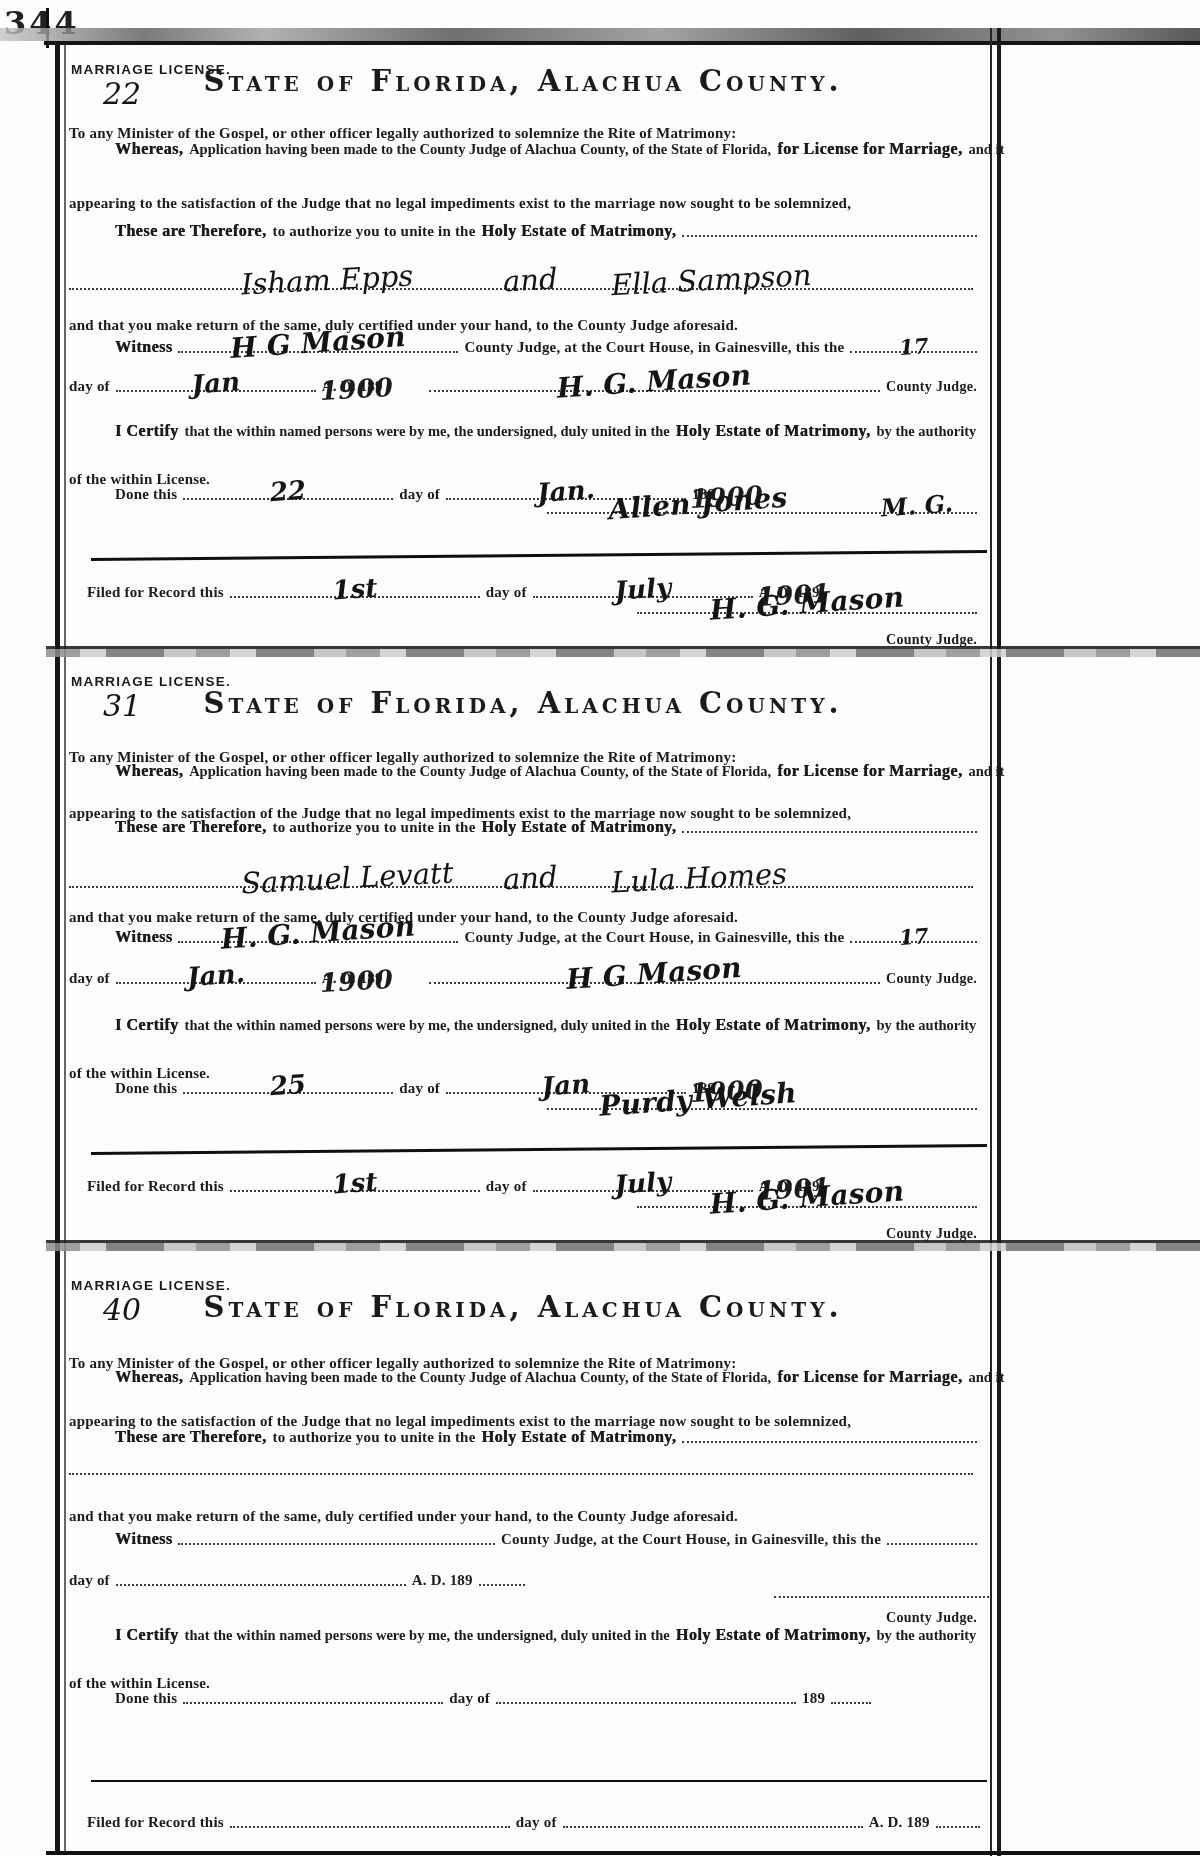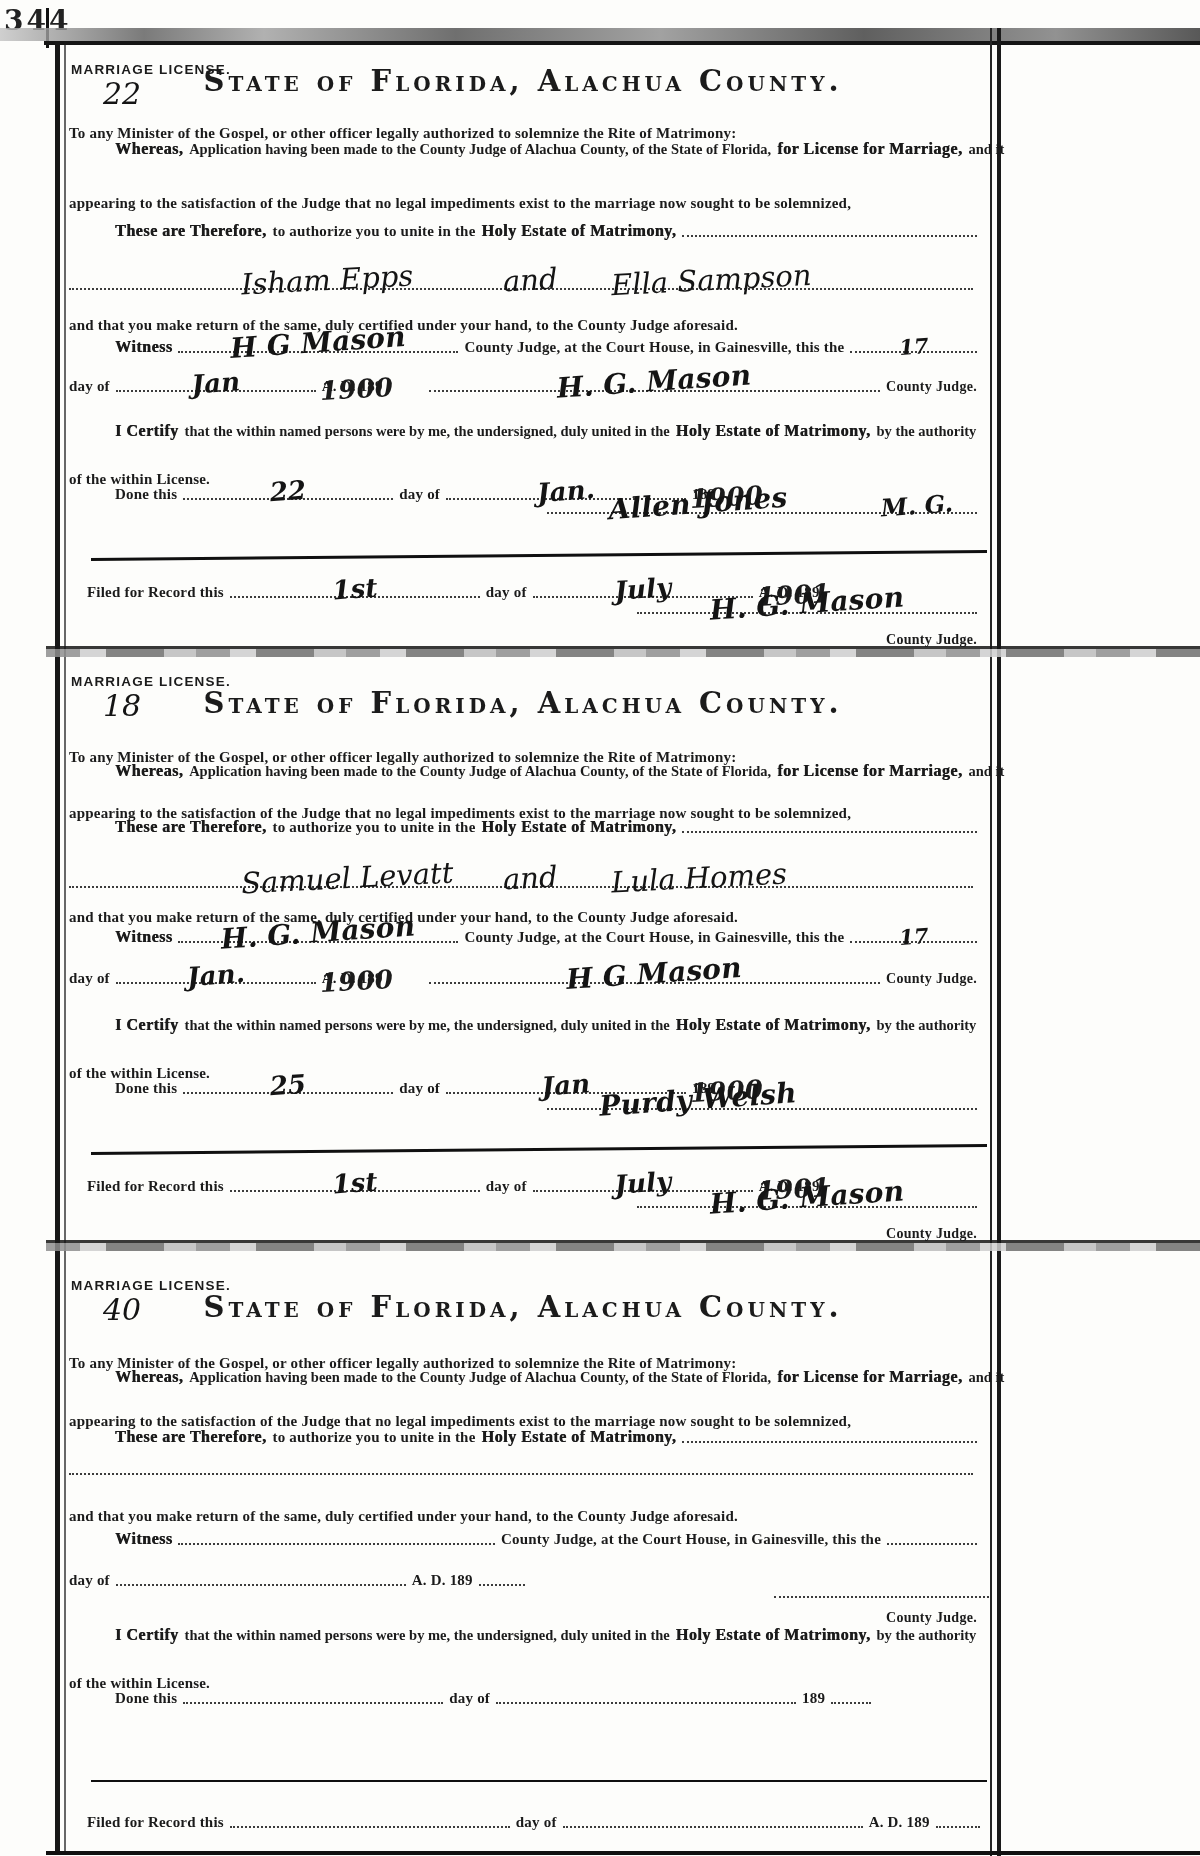--- a/index.html
+++ b/index.html
@@ -7,21 +7,21 @@
   body {
     width:1200px; height:1856px; position:relative; overflow:hidden;
     background:#f1f0ec;
     font-family:"Liberation Serif","DejaVu Serif",serif;
     color:#1b1b1b;
   }
   .paper { position:absolute; inset:0; background:#fdfdfb; }
 
   
   .page-num { position:absolute; left:4px; top:4px; font-family:"DejaVu Serif",serif;
-    font-size:28px; font-weight:bold; letter-spacing:3px; color:#222; }
+    font-size:32px; font-weight:bold; letter-spacing:3px; color:#222; }
   .corner-line { position:absolute; left:46px; top:8px; width:3px; height:40px; background:#111; }
   .topband { position:absolute; left:0; top:28px; height:13px; width:100%; opacity:.8;
     background:linear-gradient(90deg,#c4c4c4,#5a5a5a 12%,#9e9e9e 22%,#4c4c4c 38%,#8b8b8b 55%,#383838 72%,#777 88%,#2f2f2f); }
   .topline { position:absolute; left:44px; right:0; top:41px; height:4px; background:#151515; }
   .lborder { position:absolute; left:55px; top:41px; bottom:4px; width:5px; background:#171717; }
   .lborder2 { position:absolute; left:64px; top:41px; bottom:4px; width:2px; background:#171717; opacity:.65; }
   .rborder { position:absolute; left:990px; top:28px; bottom:0; width:2px; background:#262626; }
   .rborder2 { position:absolute; left:997px; top:28px; bottom:0; width:4px; background:#1a1a1a; }
   .band { position:absolute; left:46px; right:0; height:11px; opacity:.85; border-top:3px solid #161616;
     background:repeating-linear-gradient(90deg,#8f8f8f 0 34px,#cfcfcf 34px 60px,#6f6f6f 60px 118px,#bdbdbd 118px 150px); }
@@ -187,21 +187,21 @@
       </span>
   </div>
 
   <div class="r right-r" style="top:580px">
     <span class="cj">County Judge.</span>
   </div>
 </section>
 
 <section class="form" style="top:658px;height:586px">
   <div class="lic" style="top:16px">MARRIAGE LICENSE.</div>
-  <div class="num hand" style="top:30px">18</div>
+  <div class="num hand" style="top:30px">31</div>
   <h1 class="title-r" style="top:28px;margin:0">State of Florida, Alachua County.</h1>
 
   <p class="p" style="top:76px">To any Minister of the Gospel, or other officer legally authorized to solemnize the Rite of Matrimony:</p>
 
   <div class="r ind tight" style="top:104px">
     <span class="bl">Whereas,</span>
     <span>Application having been made to the County Judge of Alachua County, of the State of Florida,</span>
     <span class="bl">for License for Marriage,</span>
     <span>and it</span>
   </div>

